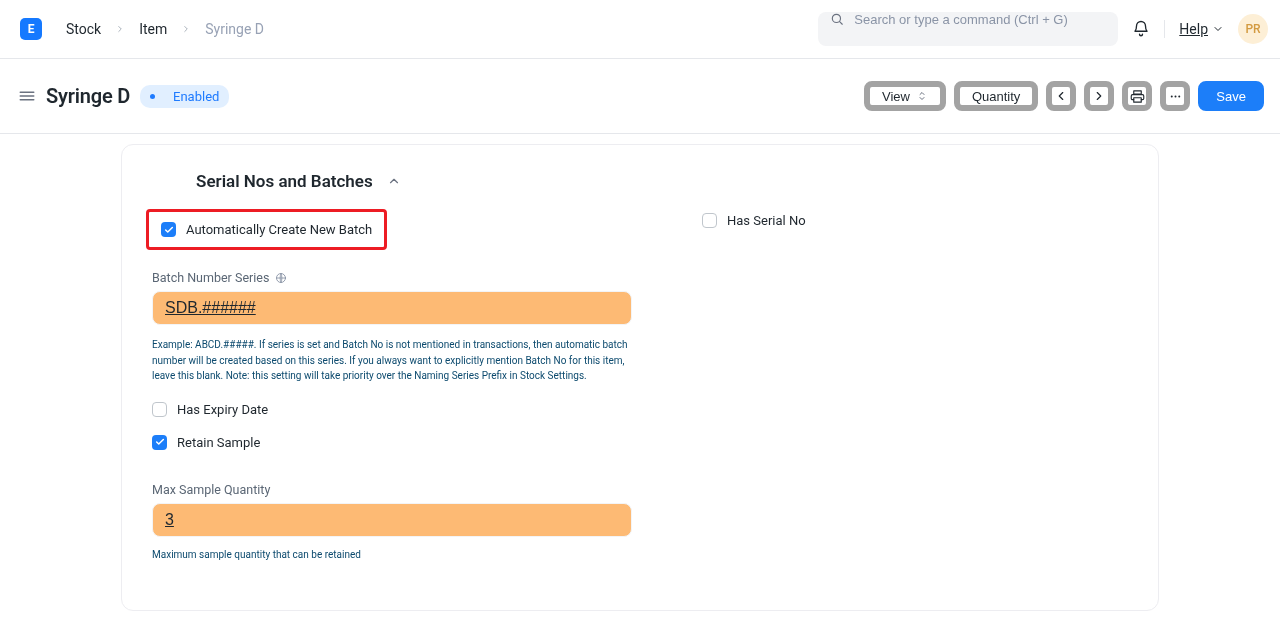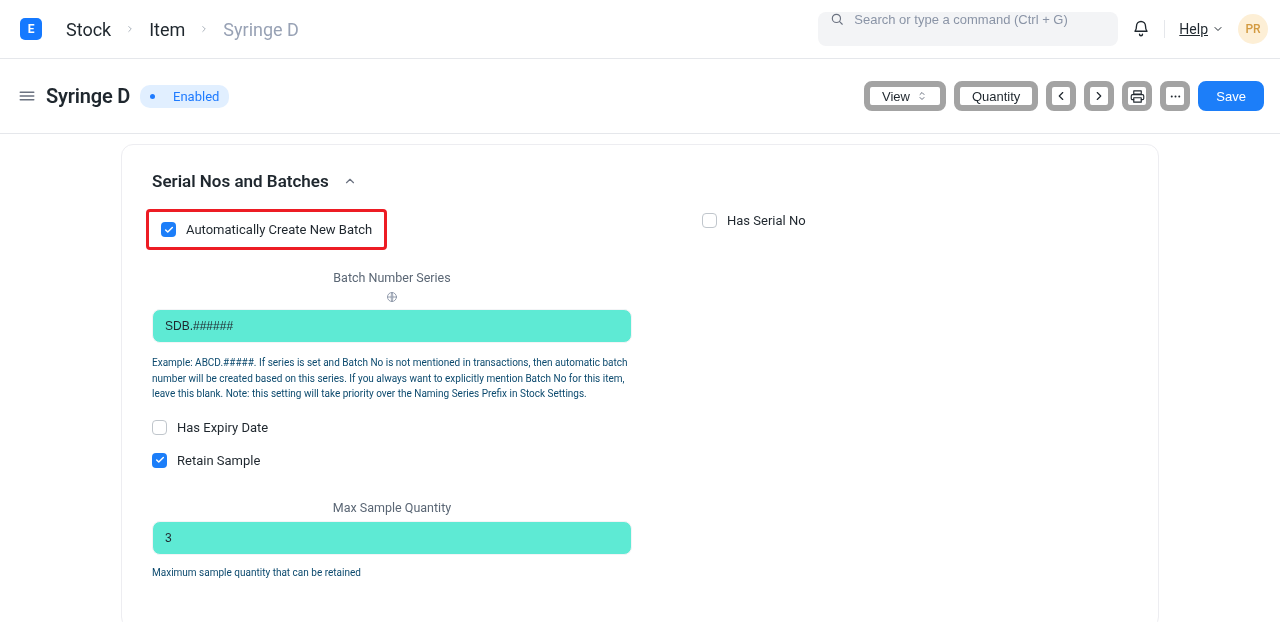--- a/index.html
+++ b/index.html
@@ -22,21 +22,21 @@
       padding: 0 12px 0 20px;
     }
     .nav-left { display: flex; align-items: center; gap: 14px; }
     .logo {
       width: 22px; height: 22px;
       background: #1579ff; border-radius: 5px;
       color: #fff; font-weight: 700; font-size: 12px;
       display: flex; align-items: center; justify-content: center;
       margin-right: 10px;
     }
-    .crumb { font-size: 18px; color: #1f272e; }
+    .crumb { font-size: 14px; color: #1f272e; }
     .crumb-muted { color: #98a2b5; }
     .crumb-sep { color: #9aa3af; display: flex; align-items: center; }
     .nav-right { display: flex; align-items: center; gap: 14px; }
     .search-box {
       background: #f3f4f6; border-radius: 8px;
       width: 300px; height: 34px;
       display: flex; align-items: flex-start; gap: 10px;
       padding: 0 12px; color: #6b7280;
     }
     .search-input {
@@ -79,21 +79,21 @@
     .icon-btn svg { display: block; }
     .btn.primary { background: #1c7ef9; border-color: #1c7ef9; color: #fff; }
     
     .main { padding: 10px 16px 20px 16px; display: flex; justify-content: center; }
     .card {
       width: 1038px; background: #fff;
       border: 1px solid #ededf1; border-radius: 12px;
       padding: 26px 30px 30px 30px;
     }
     .sec-h { display: flex; align-items: center; gap: 14px; margin-bottom: 22px; }
-    .sec-title { font-size: 17px; font-weight: 600; }
+    .sec-title { font-size: 17px; font-weight: 600; margin-left: 44px; }
     .two-col { display: flex; gap: 70px; }
     .col-left { flex: 0 0 480px; }
     .col-right { flex: 0 0 400px; }
     .ck-row {
       display: flex; align-items: center; gap: 10px;
       margin-bottom: 18px;
     }
     .ck-box {
       width: 15px; height: 15px; border-radius: 4px;
       display: inline-flex; align-items: center; justify-content: center;
@@ -106,27 +106,26 @@
     .highlight-box {
       border: 3px solid #ed1c24; border-radius: 4px;
       padding: 10px 12px; display: inline-flex;
       margin: -4px 0 14px -6px;
     }
     .highlight-box .ck-row { margin-bottom: 0; }
     .field-label {
       font-size: 12.5px; color: #5b6775;
       display: flex; align-items: center; gap: 6px;
       margin: 6px 0 6px 0;
-      flex-direction: column;
     }
     .input {
       width: 480px; height: 34px;
-      background: #5eead4; border: 1px solid #f3f4f6;
+      background: #fdba74; border: 1px solid #f3f4f6;
       border-radius: 8px; padding: 0 12px;
-      font-size: 12px; color: #1f272e;
+      font-size: 16px; color: #1f272e; text-decoration: underline;
     }
     .help-text {
       font-size: 10px; color: #0c4a6e; line-height: 1.55;
       max-width: 490px; margin: 12px 0 18px 0;
     }
     .spacer-s { height: 8px; }
     svg { stroke-linecap: round; stroke-linejoin: round; }
   </style>
 </head>
 <body>

